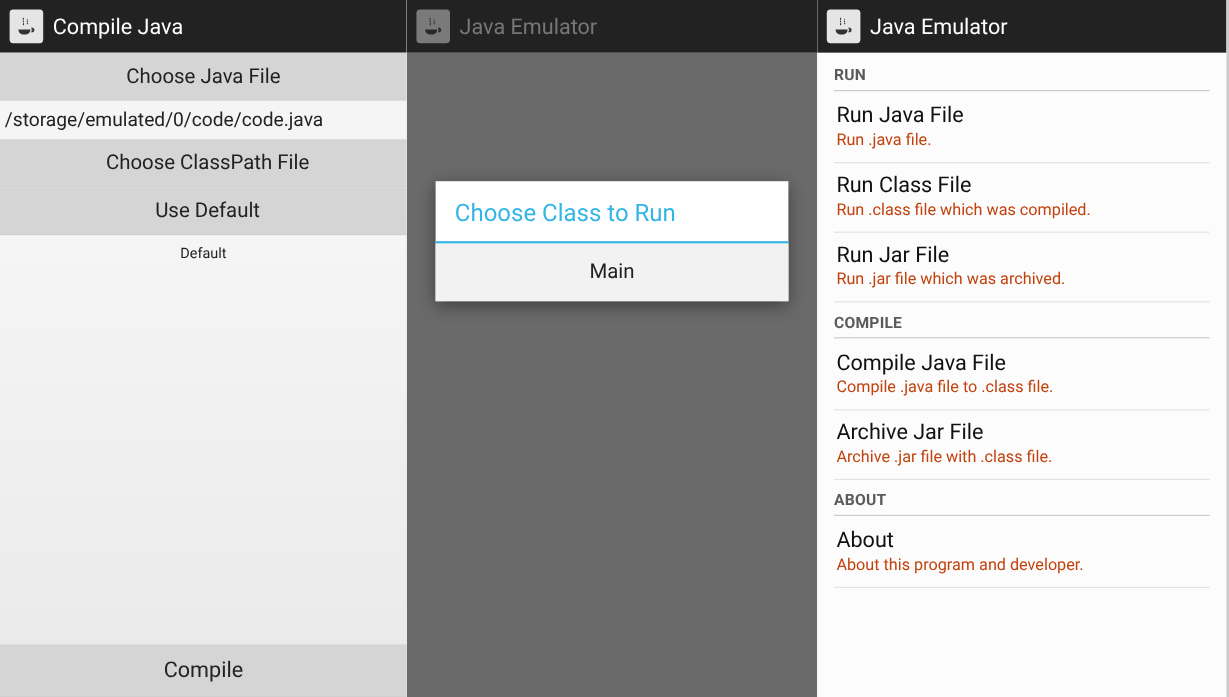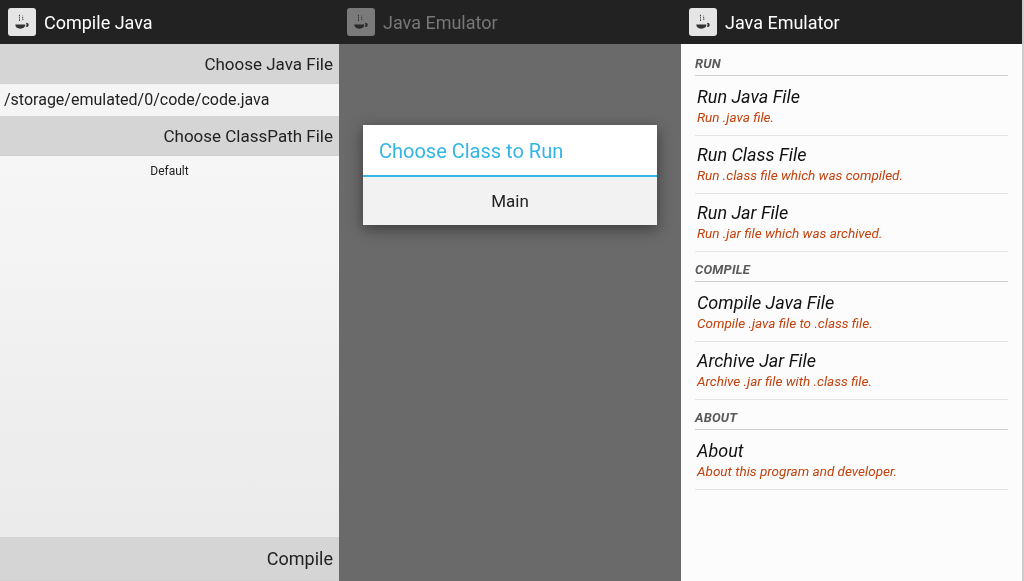--- a/index.html
+++ b/index.html
@@ -45,21 +45,21 @@
       flex-direction: column;
       background: linear-gradient(#fafafa,#e9e9e9);
       position: relative;
     }
     .grey-btn {
       background: #d5d5d5;
       border: none;
       height: 40px;
       font-size: 17px;
       color: #222;
-      text-align: right;
+      text-align: center;
       width: 100%;
       padding: 0 6px;
       cursor: pointer;
       border-bottom: 1px solid rgba(0,0,0,.02);
     }
     .grey-btn + .grey-btn,
     .grey-btn + .path-line + .grey-btn { margin-top: 0; padding-left: 13px; }
     .path-line {
       height: 32px;
       line-height: 32px;
@@ -83,21 +83,21 @@
       font-size: 18px;
     }
 
     
     .p2-content {
       flex: 1;
       background: #6a6a6a;
       display: flex;
       align-items: flex-start;
       justify-content: center;
-      padding-top: 81px;
+      padding-top: 107px;
     }
     .dialog {
       width: 294px;
       background: #fff;
       box-shadow: 0 4px 14px rgba(0,0,0,.45);
     }
     .dialog-title {
       color: #33b5e5;
       font-size: 20px;
       padding: 14px 16px 12px;
@@ -113,21 +113,20 @@
       cursor: pointer;
     }
     .dialog-item:first-of-type { border-top: none; text-align: center; }
 
     
     .p3-content {
       flex: 1;
       background: #fcfcfc;
       overflow-y: hidden;
       padding: 2px 14px 4px;
-      font-style: italic;
     }
     .section-header {
       font-size: 13px;
       font-weight: 700;
       color: #5a5a5a;
       letter-spacing: .2px;
       padding: 10px 0 4px;
       border-bottom: 1px solid #ccc;
       margin-bottom: 2px;
     }
@@ -157,20 +156,21 @@
         <svg viewBox="0 0 24 24">
             <path fill="#333" d="M4 15h12c0 3-2 5-6 5s-6-2-6-5zm13-2c2 0 3 1 3 2.5S19 18 17 18v-2c1 0 1-.3 1-.5s0-.5-1-.5V13zM9 3c2 2-2 3 0 5 1 1 1 2 0 3-2-2 2-3 0-5-1-1-1-2 0-3zm4 1c1 2-2 2 0 4 1 1 1 1.5 0 2-2-2 2-2 0-4-.7-.7-.7-1.5 0-2z"></path>
           </svg>
       </div>
       <div class="title">Compile Java</div>
     </div>
     <div class="p1-content">
       <button class="grey-btn">Choose Java File</button>
       <div class="path-line">/storage/emulated/0/code/code.java</div>
       <button class="grey-btn">Choose ClassPath File</button>
+      <button class="grey-btn">Use Default</button>
       <div class="default-label">Default</div>
       <button class="grey-btn compile-btn">Compile</button>
     </div>
   </div>
 
   <div class="phone">
     <div class="actionbar dim">
       <div class="icon-box java-cup">
         <svg viewBox="0 0 24 24">
             <path fill="#333" d="M4 15h12c0 3-2 5-6 5s-6-2-6-5zm13-2c2 0 3 1 3 2.5S19 18 17 18v-2c1 0 1-.3 1-.5s0-.5-1-.5V13zM9 3c2 2-2 3 0 5 1 1 1 2 0 3-2-2 2-3 0-5-1-1-1-2 0-3zm4 1c1 2-2 2 0 4 1 1 1 1.5 0 2-2-2 2-2 0-4-.7-.7-.7-1.5 0-2z"></path>

